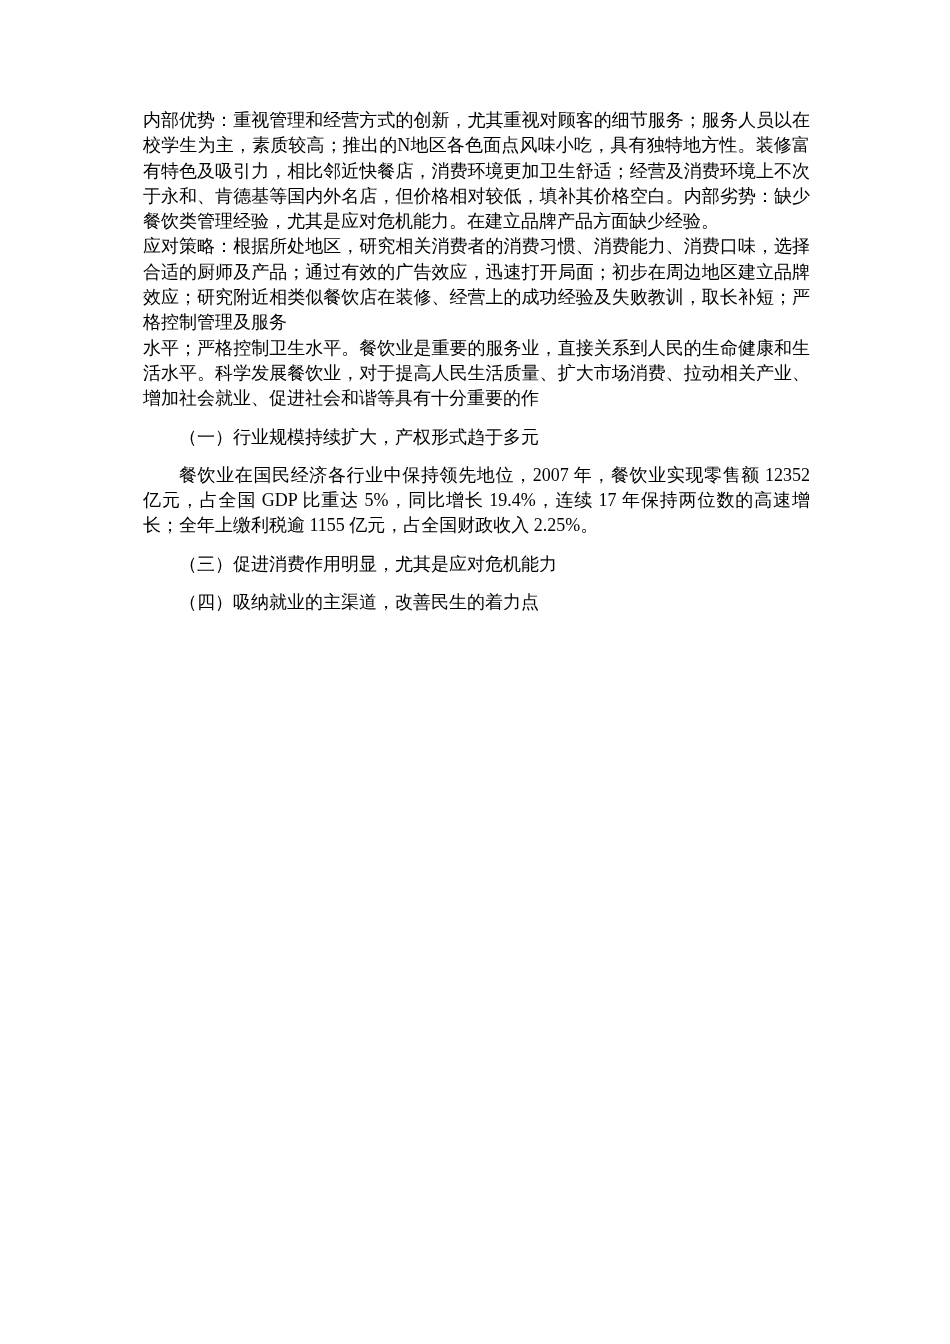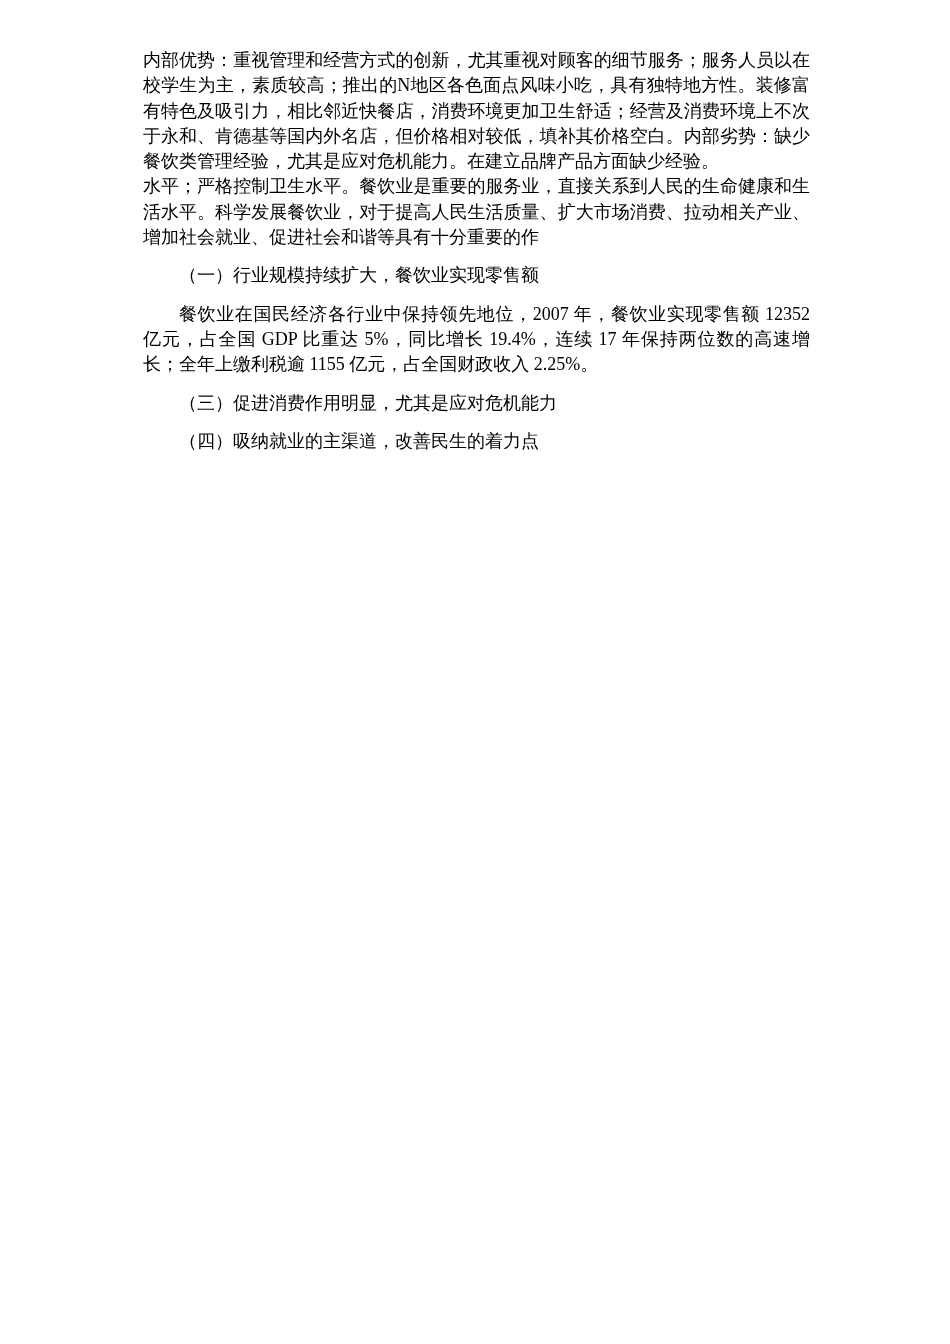--- a/index.html
+++ b/index.html
@@ -10,21 +10,21 @@
   body {
     width: 950px;
     min-height: 1344px;
     color: #000000;
     font-family: "Liberation Serif", "DejaVu Serif", serif;
   }
   .page {
     box-sizing: border-box;
     width: 950px;
     min-height: 1344px;
-    padding: 48px 140px 60px 143px;
+    padding: 108px 140px 60px 143px;
     background: #ffffff;
     font-family: Liberation Serif, serif;
   }
   .doc-body p {
     margin: 0;
     font-size: 18px;
     line-height: 25.3px;
     text-align: justify;
     overflow-wrap: break-word;
     word-break: break-all;
@@ -41,19 +41,20 @@
     text-indent: 2em;
     margin: 12px 0;
   }
 </style>
 </head>
 <body>
 
 <div class="page">
   <div class="doc-body">
       <p class="flush">内部优势：重视管理和经营方式的创新，尤其重视对顾客的细节服务；服务人员以在校学生为主，素质较高；推出的N地区各色面点风味小吃，具有独特地方性。装修富有特色及吸引力，相比邻近快餐店，消费环境更加卫生舒适；经营及消费环境上不次于永和、肯德基等国内外名店，但价格相对较低，填补其价格空白。内部劣势：缺少餐饮类管理经验，尤其是应对危机能力。在建立品牌产品方面缺少经验。</p>
+      <p class="flush">应对策略：根据所处地区，研究相关消费者的消费习惯、消费能力、消费口味，选择合适的厨师及产品；通过有效的广告效应，迅速打开局面；初步在周边地区建立品牌效应；研究附近相类似餐饮店在装修、经营上的成功经验及失败教训，取长补短；严格控制管理及服务</p>
       <p class="flush">水平；严格控制卫生水平。餐饮业是重要的服务业，直接关系到人民的生命健康和生活水平。科学发展餐饮业，对于提高人民生活质量、扩大市场消费、拉动相关产业、增加社会就业、促进社会和谐等具有十分重要的作</p>
-      <p class="heading">（一）行业规模持续扩大，餐饮业实现零售额</p>
+      <p class="heading">（一）行业规模持续扩大，产权形式趋于多元</p>
       <p class="indent">餐饮业在国民经济各行业中保持领先地位，2007 年，餐饮业实现零售额 12352 亿元，占全国 GDP 比重达 5%，同比增长 19.4%，连续 17 年保持两位数的高速增长；全年上缴利税逾 1155 亿元，占全国财政收入 2.25%。</p>
       <p class="heading">（三）促进消费作用明显，尤其是应对危机能力</p>
       <p class="heading">（四）吸纳就业的主渠道，改善民生的着力点</p>
     </div>
 </div>
 
 </body></html>

